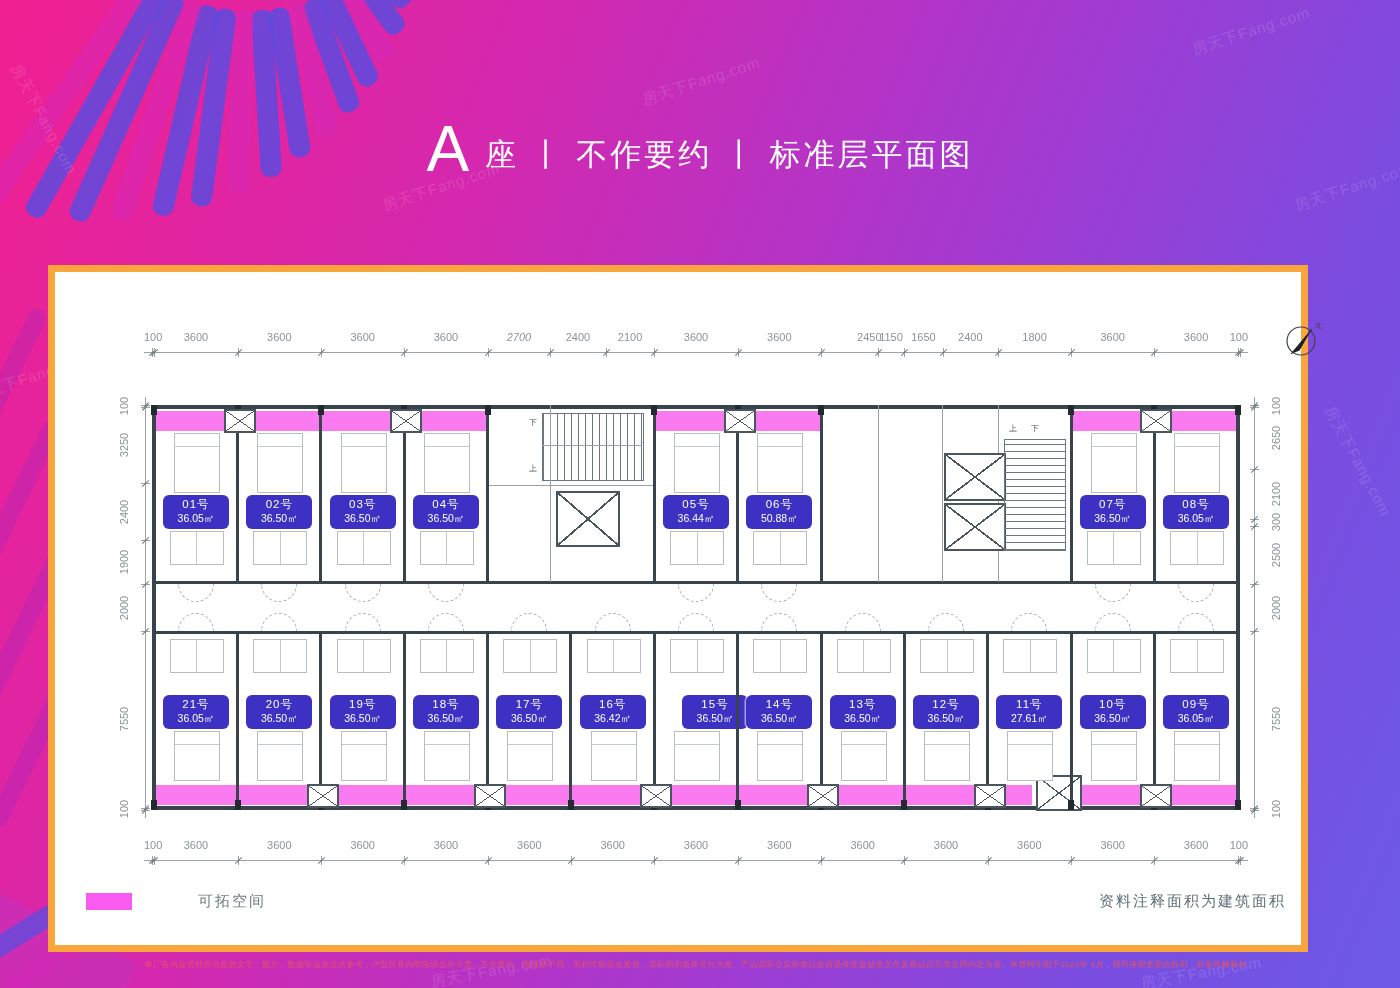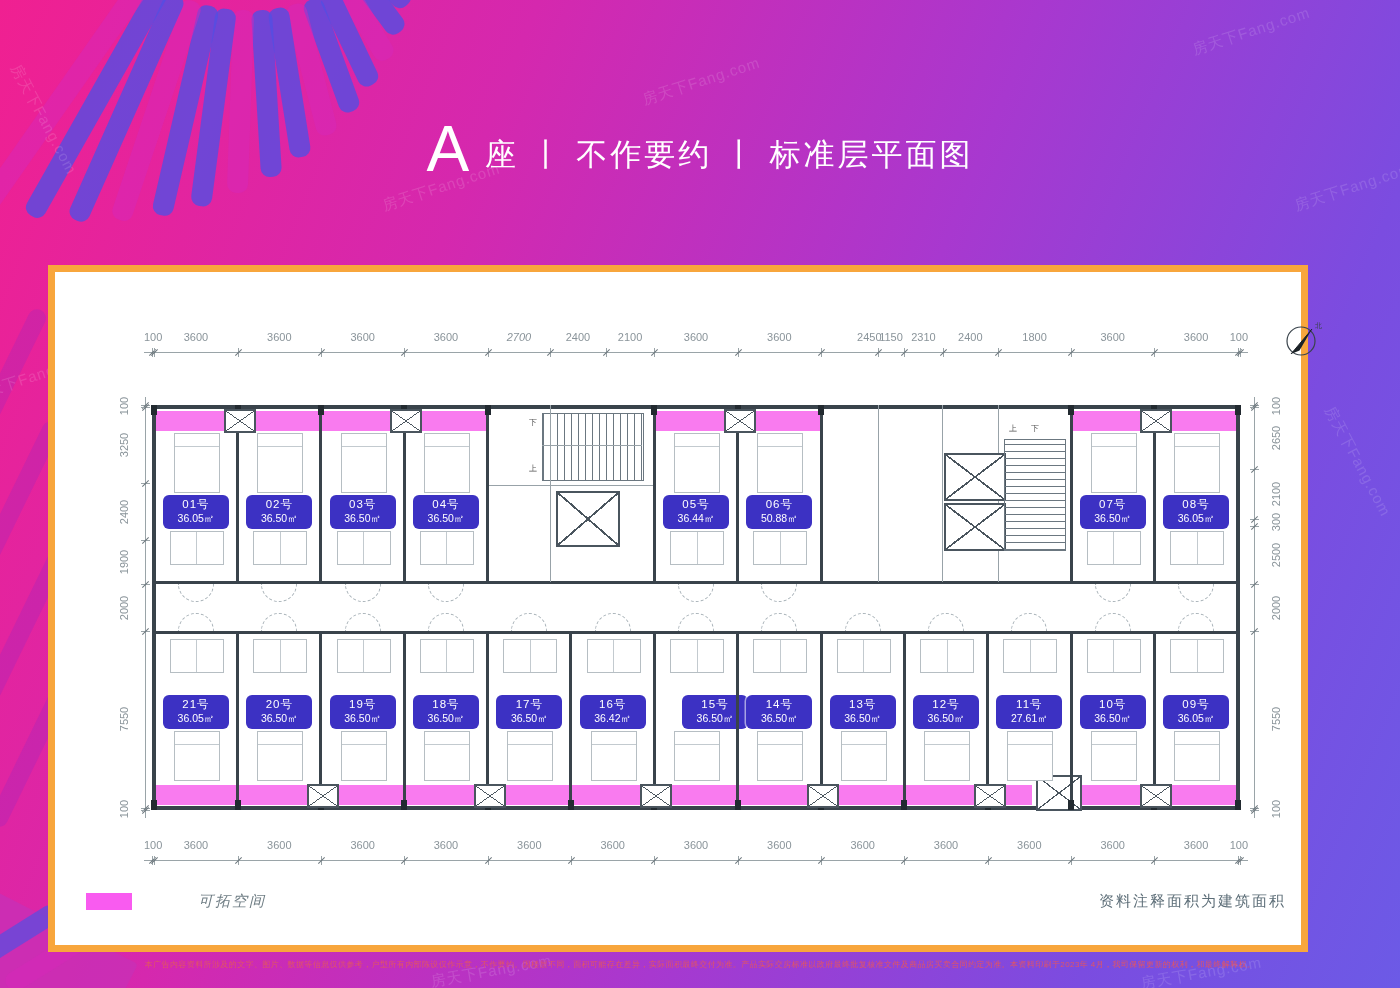--- a/index.html
+++ b/index.html
@@ -41,21 +41,21 @@
   .arc.up{border-bottom:none;border-radius:18px 18px 0 0;}
   .blk{position:absolute;background:#222a30;}
   
   .dims{position:absolute;}
   .dim-line{position:absolute;background:#9aa4a8;}
   .dim-label{position:absolute;color:#8a949a;font-size:11px;white-space:nowrap;}
   .tick{position:absolute;background:#9aa4a8;}
   .slash{position:absolute;width:1px;height:9px;background:#6d777d;transform:rotate(45deg);}
   
   .legend-swatch{position:absolute;left:38px;top:628px;width:46px;height:17px;background:#F95BF0;}
-  .legend-label{position:absolute;left:150px;top:627px;font-size:15px;color:#6f7d84;letter-spacing:2px;font-style:italic;}
+  .legend-label{position:absolute;left:150px;top:627px;font-size:15px;color:#6f7d84;letter-spacing:2px;}
   .note{position:absolute;right:22px;top:627px;font-size:15px;color:#5d6e78;letter-spacing:2px;}
   .compass{position:absolute;left:1237px;top:52px;width:40px;height:44px;}
   .disclaimer{position:absolute;left:0;right:0;top:959px;text-align:center;font-size:8px;color:#E25563;letter-spacing:.4px;}
 </style>
 </head>
 <body>
 
 <div id="deco">
     <div class="bar" style="left: 378.345px; top: -43.2974px; width: 21px; height: 55px; background: rgba(84, 78, 226, 0.8); transform: rotate(-42deg);"></div>
     <div class="bar" style="left: 367.684px; top: -32.2688px; width: 21px; height: 71px; background: rgba(84, 78, 226, 0.8); transform: rotate(-36.5deg);"></div>
@@ -152,21 +152,21 @@
       <div class="dim-label" style="left: 127.319px; top: 0px; transform: translateX(-50%);">3600</div>
       <div class="dim-label" style="left: 210.655px; top: 0px; transform: translateX(-50%);">3600</div>
       <div class="dim-label" style="left: 293.991px; top: 0px; transform: translateX(-50%);">3600</div>
       <div class="dim-label" style="left: 366.911px; top: 0px; transform: translateX(-50%); font-style: italic;">2700</div>
       <div class="dim-label" style="left: 425.94px; top: 0px; transform: translateX(-50%);">2400</div>
       <div class="dim-label" style="left: 478.026px; top: 0px; transform: translateX(-50%);">2100</div>
       <div class="dim-label" style="left: 544px; top: 0px; transform: translateX(-50%);">3600</div>
       <div class="dim-label" style="left: 627.336px; top: 0px; transform: translateX(-50%);">3600</div>
       <div class="dim-label" style="left: 697.362px; top: 0px; transform: translateX(-50%); margin-left: 20px;">2450</div>
       <div class="dim-label" style="left: 739.03px; top: 0px; transform: translateX(-50%);">1150</div>
-      <div class="dim-label" style="left: 771.438px; top: 0px; transform: translateX(-50%);">2310</div>
+      <div class="dim-label" style="left: 771.438px; top: 0px; transform: translateX(-50%);">1650</div>
       <div class="dim-label" style="left: 818.315px; top: 0px; transform: translateX(-50%);">2400</div>
       <div class="dim-label" style="left: 882.553px; top: 0px; transform: translateX(-50%);">1800</div>
       <div class="dim-label" style="left: 960.681px; top: 0px; transform: translateX(-50%);">3600</div>
       <div class="dim-label" style="left: 1044.02px; top: 0px; transform: translateX(-50%);">3600</div>
       <div class="dim-label" style="left: 1086.84px; top: 0px; transform: translateX(-50%);">100</div>
     </div>
   <div id="dim-bottom" class="dims" style="left:104px;top:574px;width:1088px;height:24px;">
       <div class="dim-line" style="left: -8px; width: 1104px; top: 21px; height: 1px;"></div>
       <div class="tick" style="left: 0px; top: 17px; width: 1px; height: 9px;"></div>
       <div class="slash" style="left: 0px; top: 17px;"></div>

